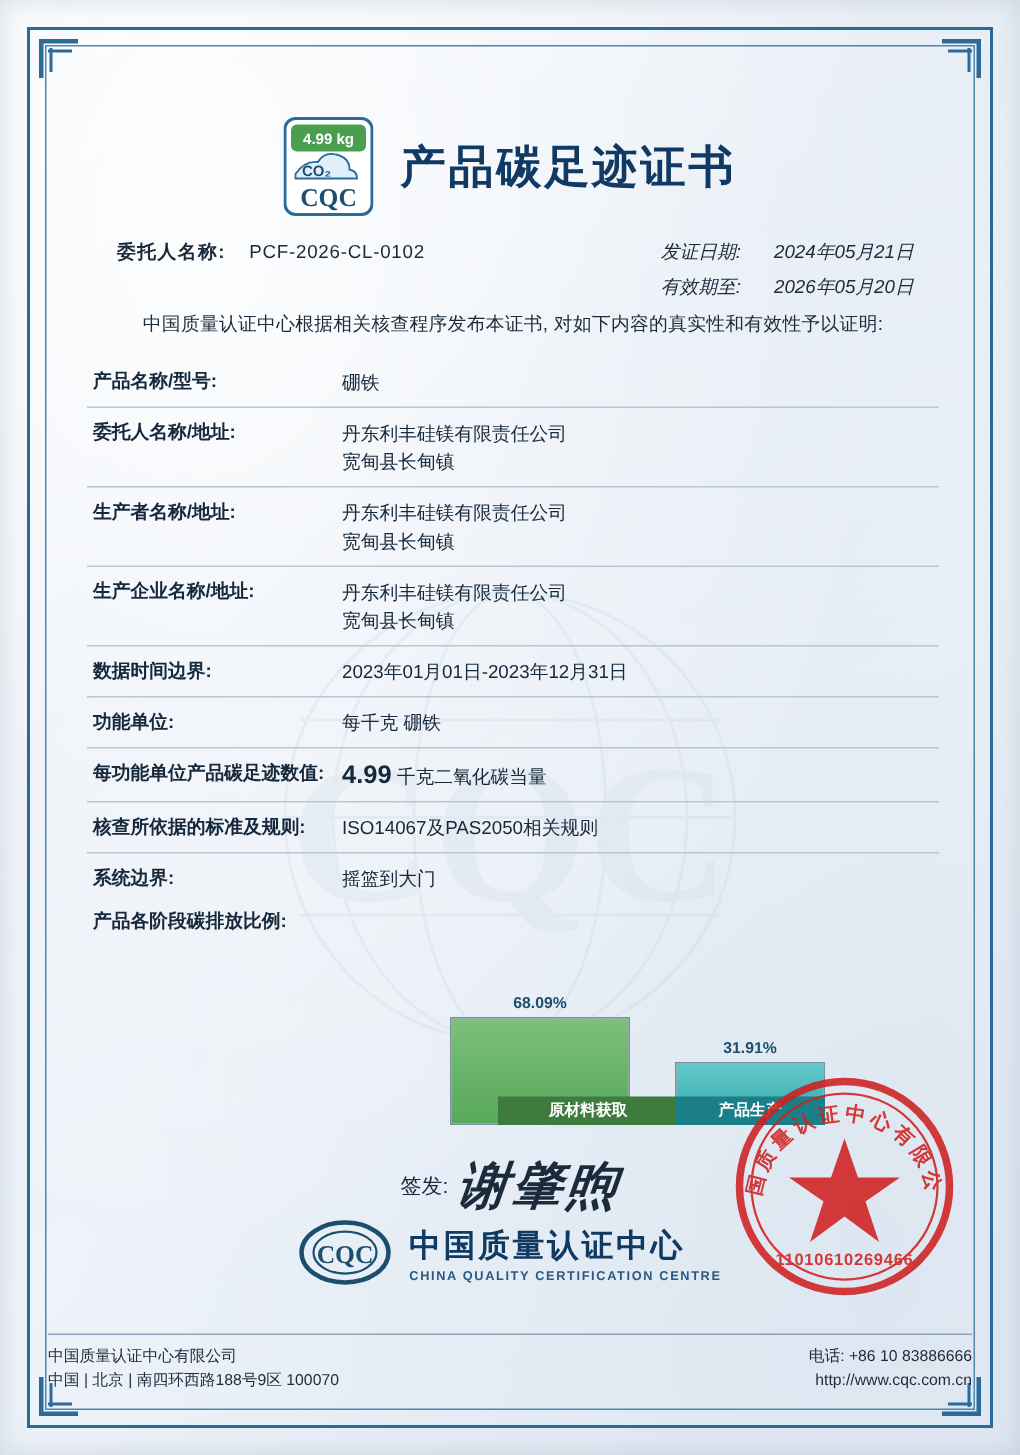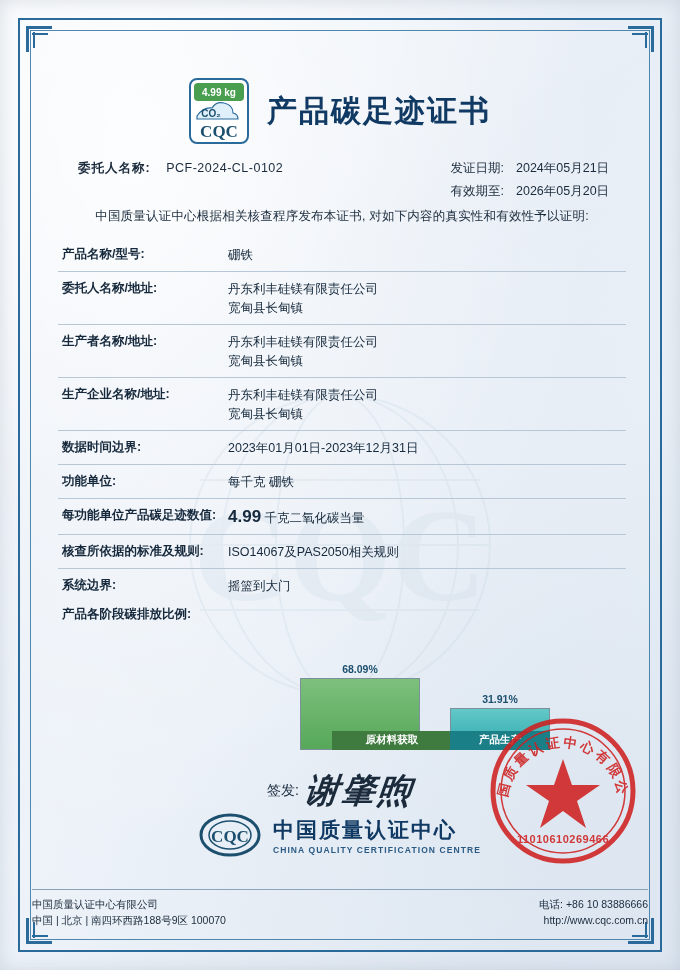--- a/index.html
+++ b/index.html
@@ -130,23 +130,24 @@
   .meta .cert-no b { font-weight: bold; letter-spacing: 1px; }
   .meta .cert-no span { margin-left: 12px; letter-spacing: 0.5px; }
   .meta .dates {
     position: absolute;
     right: 0; top: 0;
     text-align: left;
   }
   .meta .dates .line {
     display: flex;
     justify-content: flex-end;
-    gap: 12px;
+    gap: 22px;
     margin-bottom: 6px;
     white-space: nowrap;
+    font-style: italic;
   }
   .meta .dates .val {
     display: inline-block;
     min-width: 108px;
   }
 
   .statement {
     position: absolute;
     left: 60px; right: 56px; top: 208px;
     font-size: 12.5px;
@@ -362,21 +363,21 @@
       <path d="M8 38 q6 -9 15 -8 q4 -7 12 -5 q9 2 9 10 q5 1 5 6 H8 Z" fill="#dff0fb" stroke="#2a6b9c" stroke-width="1.2"></path>
       <text x="22" y="39" text-anchor="middle" font-family="Liberation Sans, sans-serif" font-size="10" font-weight="bold" fill="#1b4f6d">CO₂</text>
       <text x="30" y="59" text-anchor="middle" font-family="Liberation Serif, serif" font-size="17" font-weight="bold" fill="#1b4f6d">CQC</text>
     </svg>
     <div class="doc-title">产品碳足迹证书</div>
   </div>
 
   <div class="meta">
     <div class="cert-no">
       <b>委托人名称:</b>
-      <span>PCF-2024-CL-0102</span>
+      <span>PCF-2026-CL-0102</span>
     </div>
     <div class="dates">
       <div class="line">
         <span>发证日期:</span>
         <span class="val">2024年05月21日</span>
       </div>
       <div class="line">
         <span>有效期至:</span>
         <span class="val">2026年05月20日</span>
       </div>

